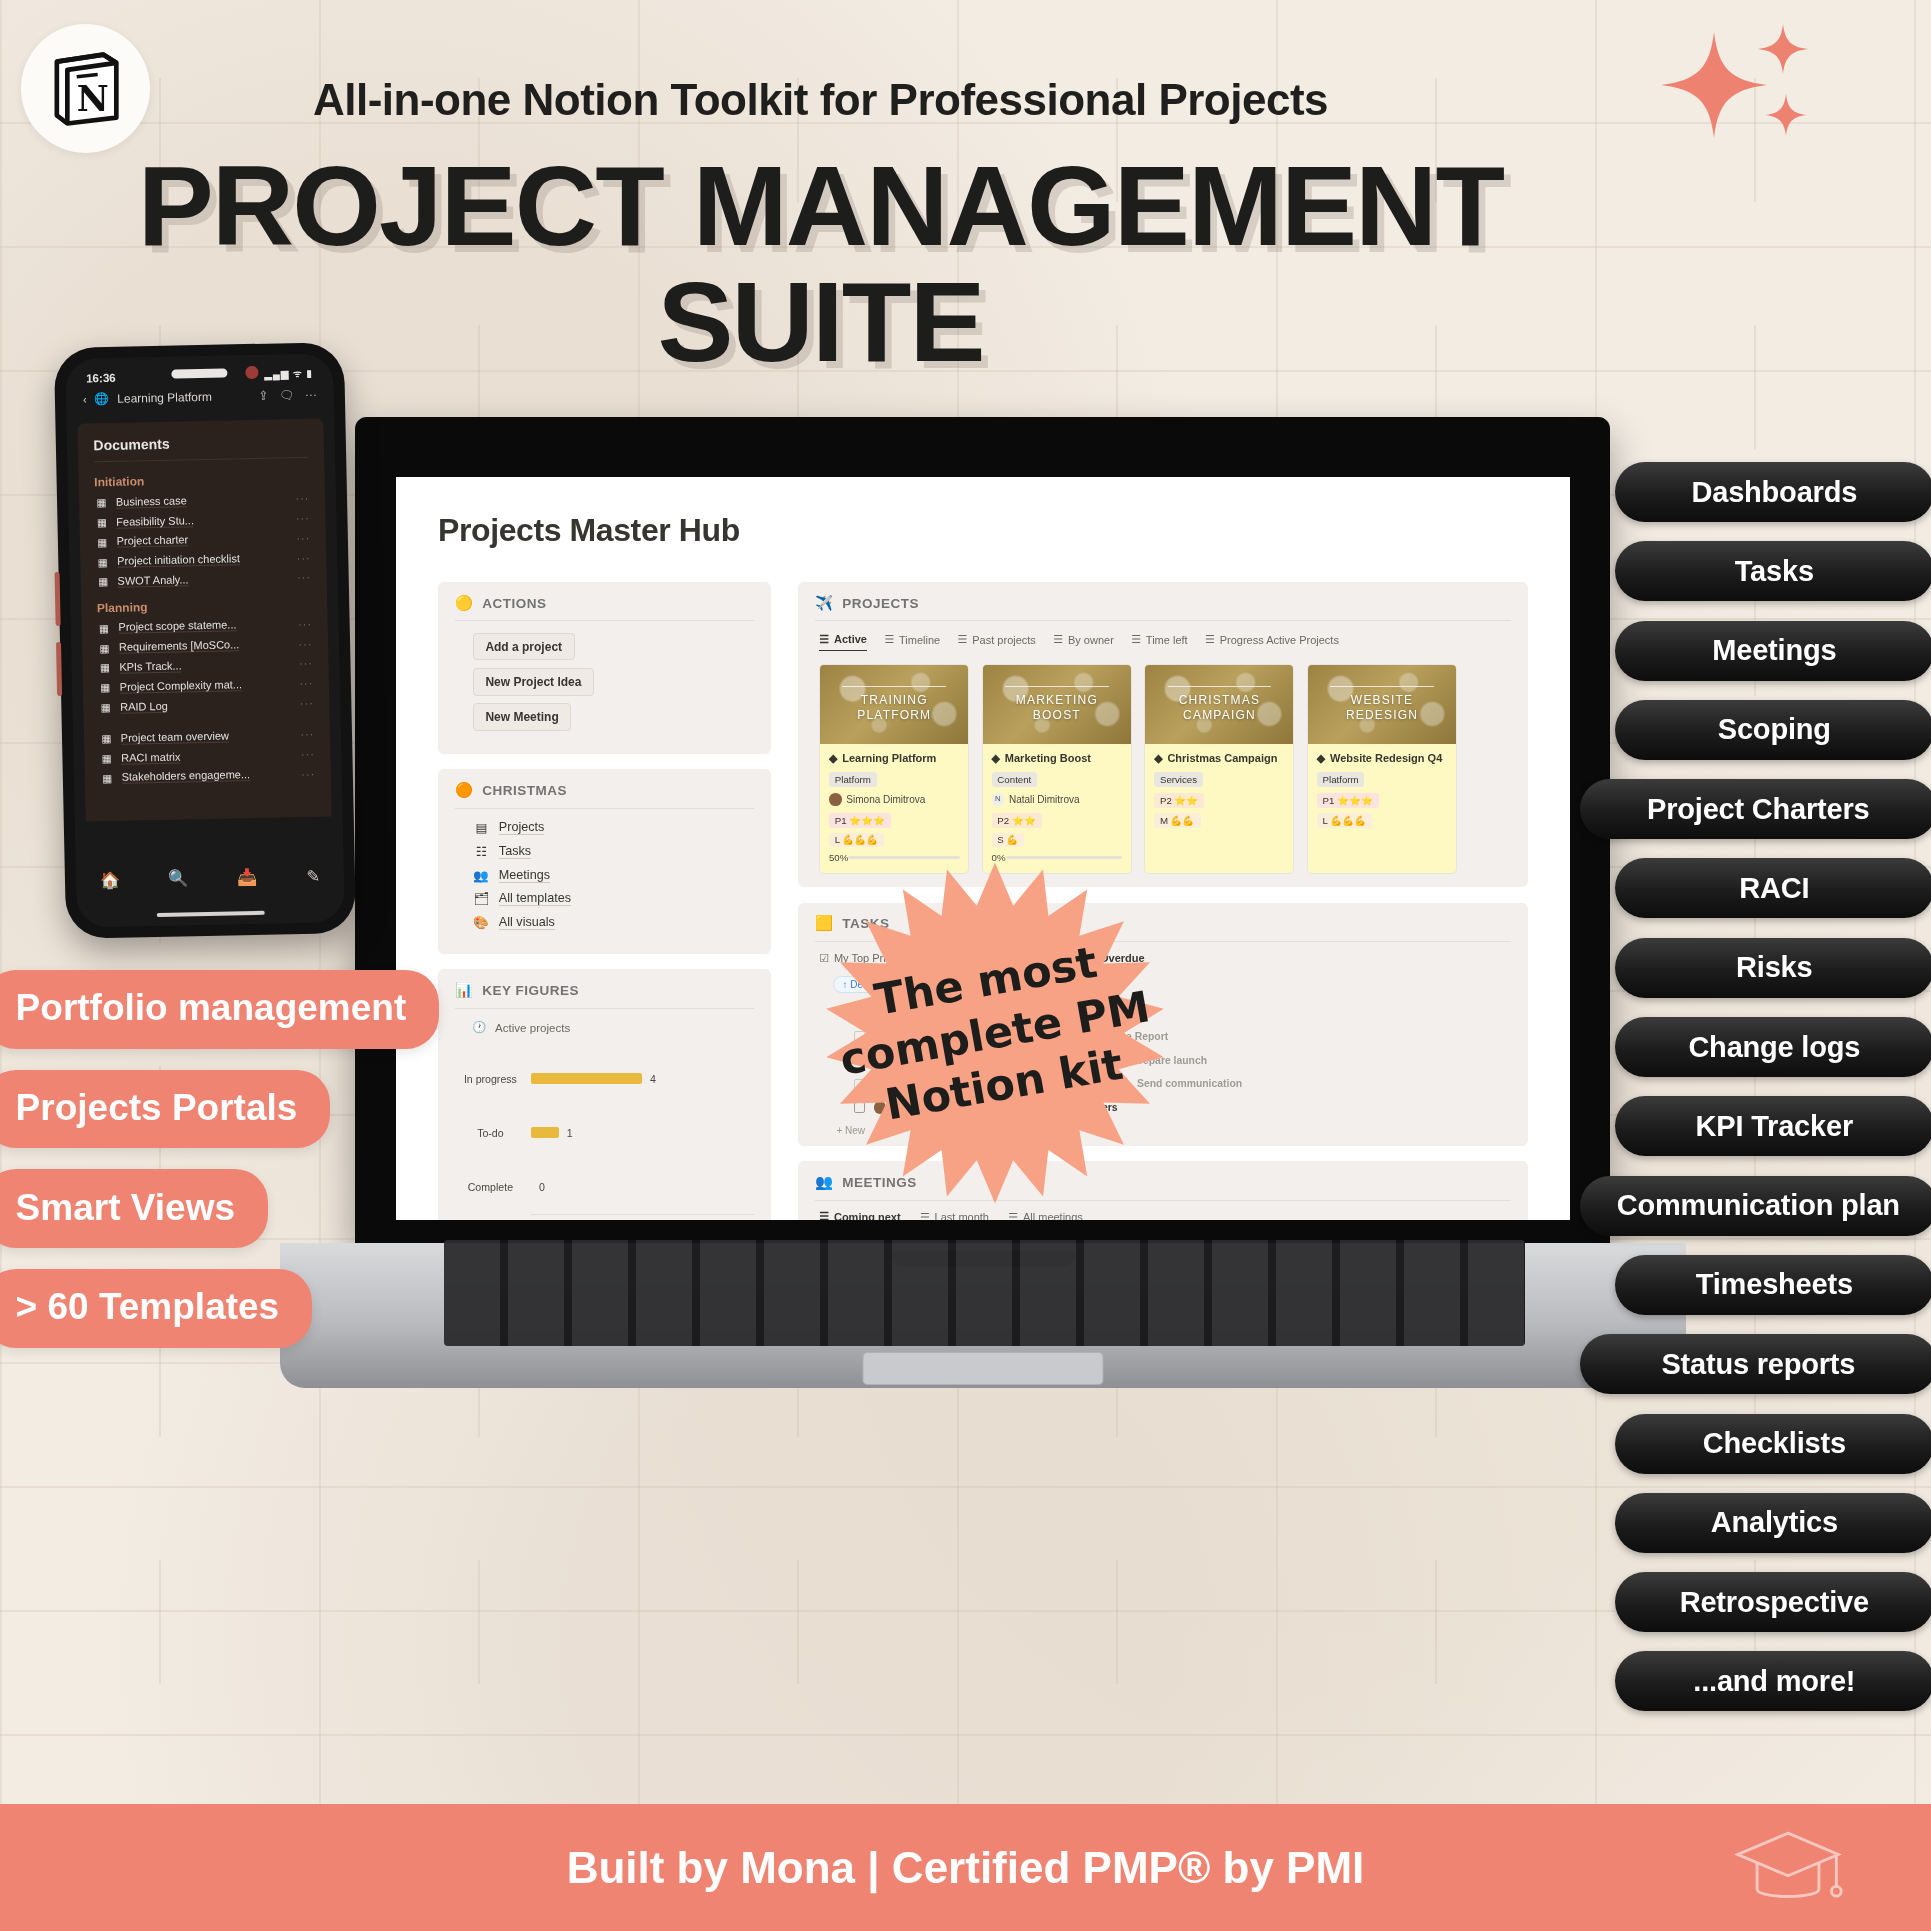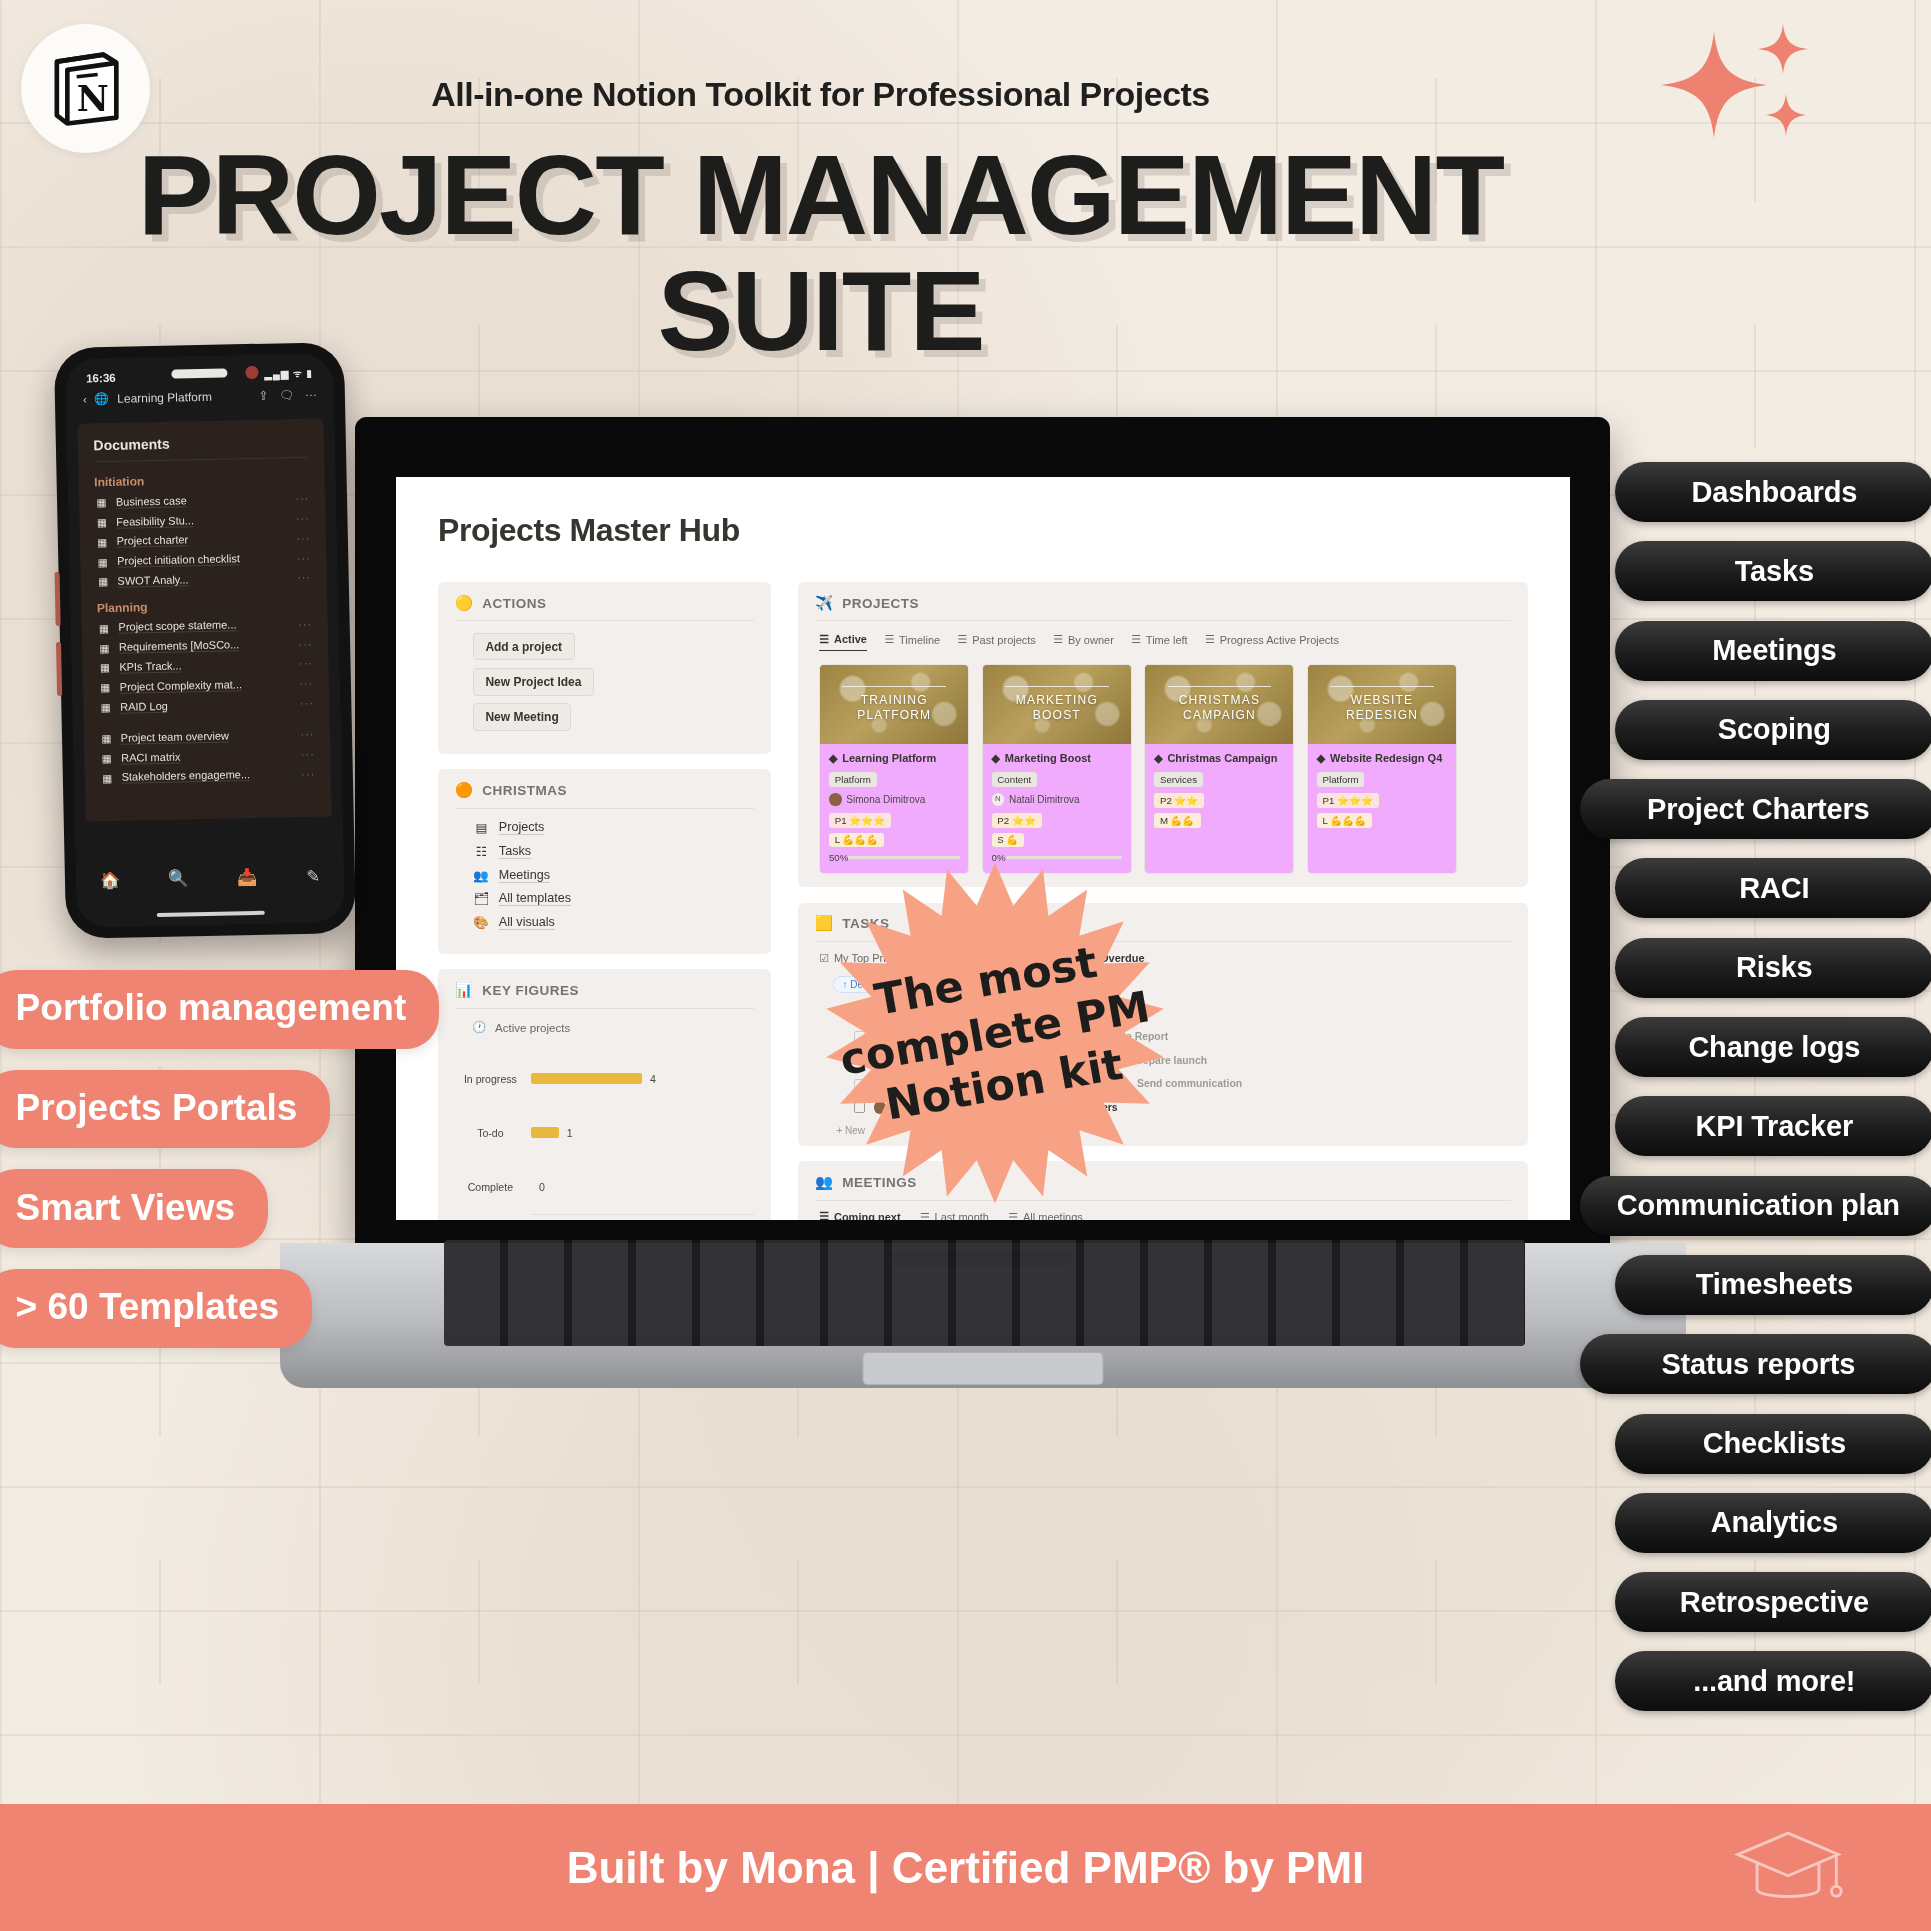--- a/index.html
+++ b/index.html
@@ -41,21 +41,21 @@
     display:flex; align-items:center; justify-content:center;
     box-shadow:0 1.9px 9.7px rgba(0,0,0,.07);
   }
   .logo-badge svg{ width:70px; height:77px; }
 
   
   .headline-wrap{
     position:absolute; left:135px; top:75px; width:1371px; text-align:center;
   }
   .subhead{
-    font-size:34px; font-weight:700; color:#1f1f1d; letter-spacing:-0.5px;
+    font-size:44px; font-weight:700; color:#1f1f1d; letter-spacing:-0.5px;
     white-space:nowrap;
   }
   .mainhead{
     font-size:114px; font-weight:800; color:#1d1d1b; line-height:1.02;
     letter-spacing:-1.9px; margin-top:23px;
     text-shadow: 6.8px 6.8px 0 rgba(120,105,95,.22);
   }
   .sparkles{
     position:absolute; right:77px; top:24px; width:193px; height:126px;
     pointer-events:none;
@@ -134,21 +134,21 @@
   .bar-val{ font-size:10.6px; color:#4a4743; margin-left:7.7px; }
   .chart-axis{ display:flex; margin-left:70px; font-size:10.6px; color:#6b6862; justify-content:space-between; padding-top:3.9px; border-top:1px solid #e3ded9; }
 
   
   .tabs{ display:flex; gap:17.4px; padding:11.6px 0 0 3.9px; font-size:11px; color:#6b6862; align-items:center; flex-wrap:nowrap; overflow:hidden; }
   .tab{ display:flex; align-items:center; gap:4.8px; white-space:nowrap; padding-bottom:3.9px; }
   .tab.active{ color:#37352f; font-weight:700; border-bottom:1.9px solid #37352f; }
 
   
   .cards{ display:flex; gap:12.6px; padding:13.5px 0 5.8px 3.9px; }
-  .card{ width:150px; flex:none; background:#f0abfc; border:1px solid #e8e4df; border-radius:4.8px; overflow:hidden; }
+  .card{ width:150px; flex:none; background:#fef9c3; border:1px solid #e8e4df; border-radius:4.8px; overflow:hidden; }
   .card-cover{
     height:79px; position:relative;
     background:
       radial-gradient(circle at 22% 30%, rgba(255,255,255,.38) 0 9%, transparent 11%),
       radial-gradient(circle at 68% 22%, rgba(255,255,255,.30) 0 7%, transparent 9%),
       radial-gradient(circle at 84% 62%, rgba(255,255,255,.34) 0 8%, transparent 10%),
       radial-gradient(circle at 40% 76%, rgba(255,255,255,.25) 0 6%, transparent 8%),
       linear-gradient(135deg,#9d8343 0%,#b9a05d 45%,#8d7639 100%);
     display:flex; align-items:center; justify-content:center; flex-direction:column;
   }

